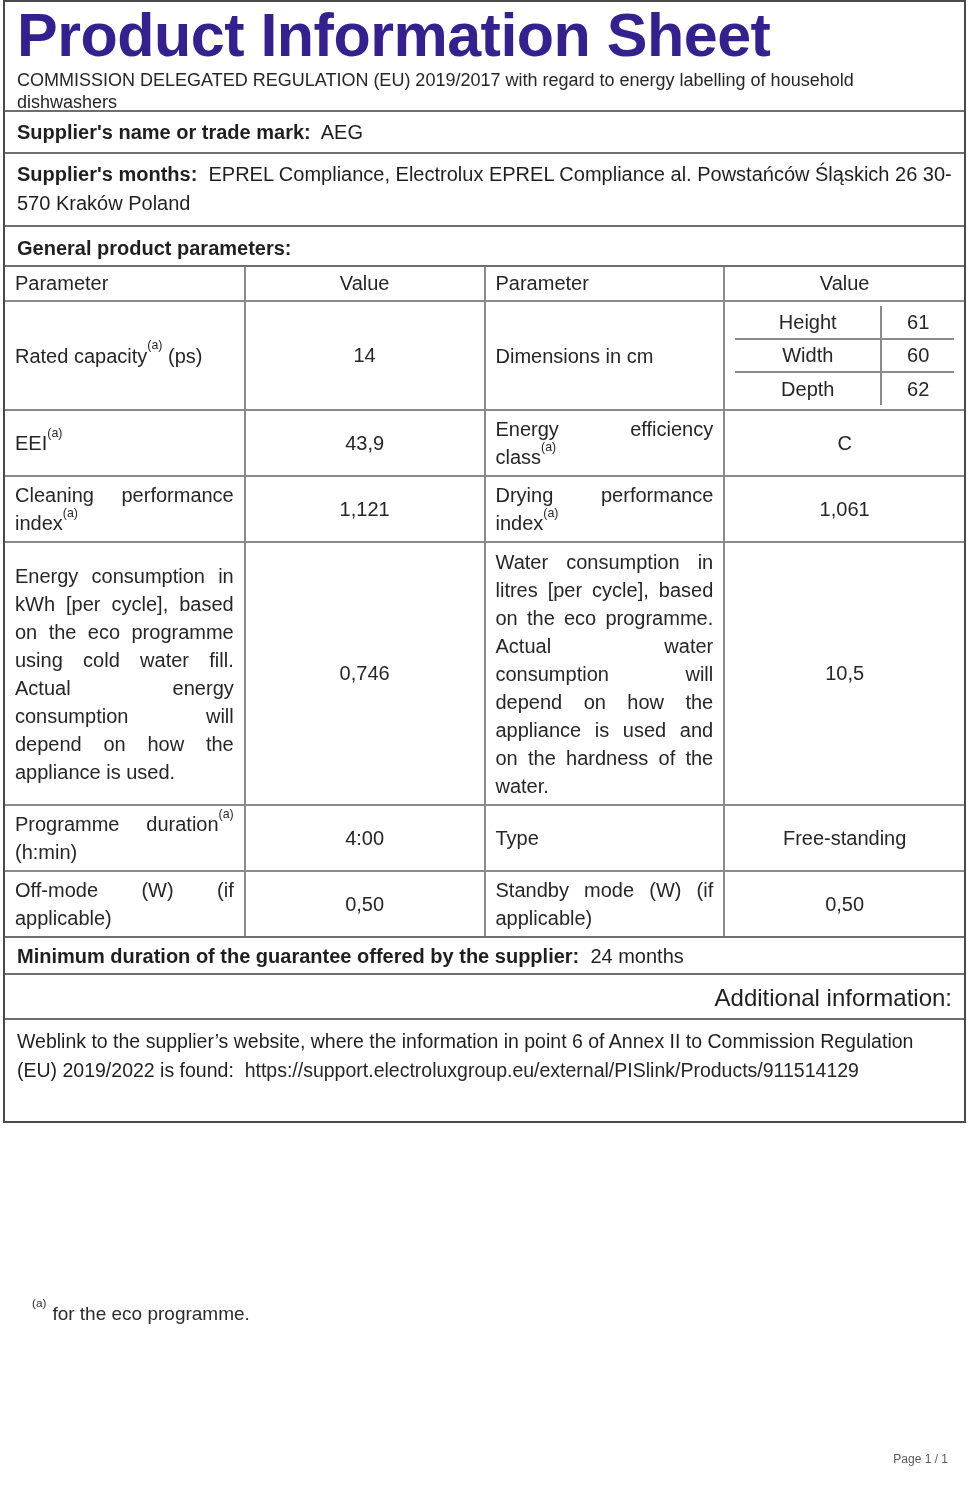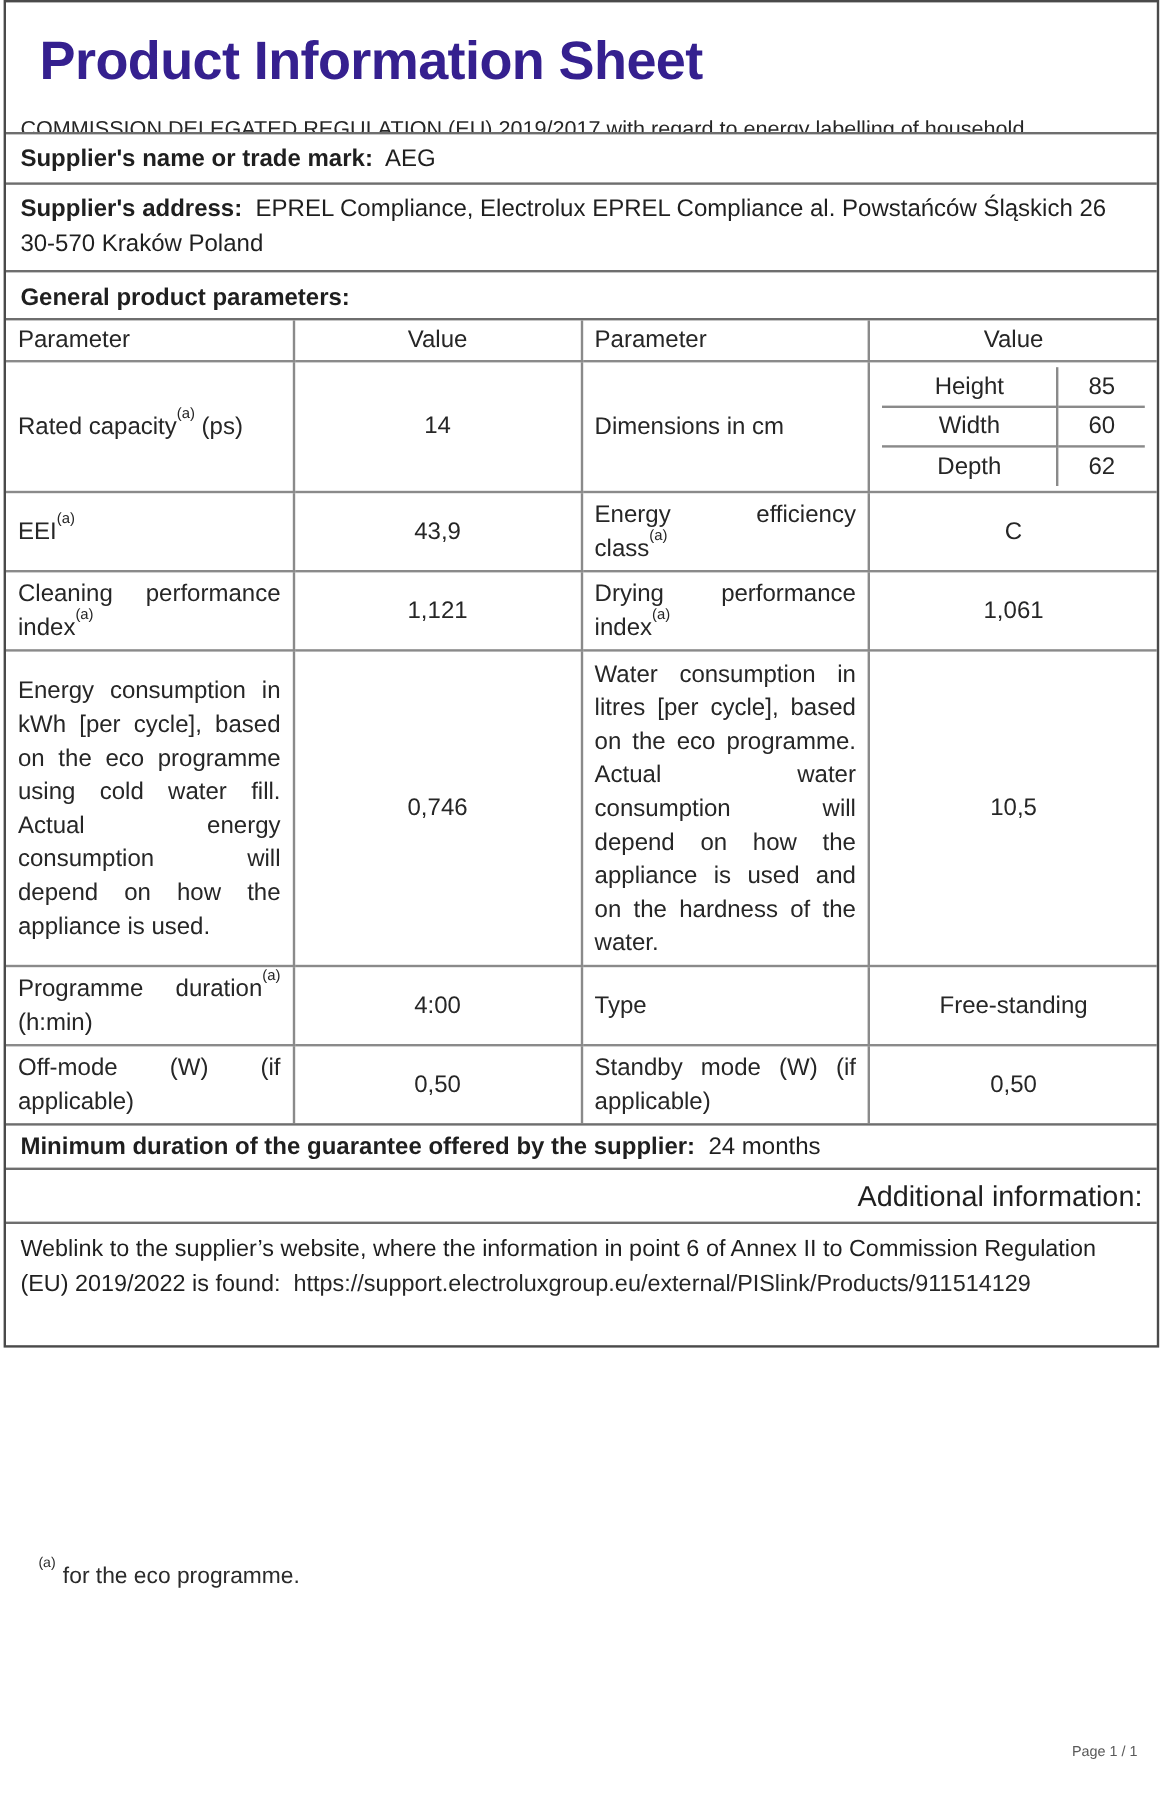--- a/index.html
+++ b/index.html
@@ -20,22 +20,22 @@
     left: 3px; top: 0;
     width: 963px;
     border: 2px solid #4a4a4a;
     background: #fff;
   }
   .sec { border-top: 2px solid #6e6e6e; overflow: hidden; }
   .sec:first-child { border-top: none; }
 
   .sec-title   { height: 108px; padding: 4px 12px 0 12px; }
   .doc-title {
-    margin: 16px;
-    font-size: 45px;
+    margin: 0;
+    font-size: 61px;
     line-height: 58px;
     font-weight: bold;
     color: #35208f;
     letter-spacing: -0.5px;
   }
   .regulation {
     margin-top: 5px;
     font-size: 18px;
     line-height: 22px;
     color: #262626;
@@ -132,21 +132,21 @@
     <h1 class="doc-title">Product Information Sheet</h1>
     <div class="regulation">COMMISSION DELEGATED REGULATION (EU) 2019/2017 with regard to energy labelling of household dishwashers</div>
   </div>
 
   <div class="sec sec-supplier-name kv">
     <b>Supplier's name or trade mark:</b>&nbsp;
     <span>AEG</span>
   </div>
 
   <div class="sec sec-supplier-address kv">
-    <b>Supplier's address:</b>&nbsp;
+    <b>Supplier's months:</b>&nbsp;
     <span>EPREL Compliance, Electrolux EPREL Compliance al. Powstańców Śląskich 26 30-570 Kraków Poland</span>
   </div>
 
 
   <div class="sec sec-general">General product parameters:</div>
 
   <div class="table-wrap">
     <table class="params">
       <tbody>
           <tr class="hdr">
@@ -158,21 +158,21 @@
 
       <tr class="r1">
         <td class="p"><span>Rated capacity</span><sup class="fn">(a)</sup><span> (ps)</span></td>
         <td class="v">14</td>
         <td class="p"><span>Dimensions in cm</span></td>
         <td class="dims-cell">
           <table class="dims">
             <tbody>
                   <tr>
               <td>Height</td>
-              <td>85</td>
+              <td>61</td>
             </tr>
             <tr>
               <td>Width</td>
               <td>60</td>
             </tr>
             <tr>
               <td>Depth</td>
               <td>62</td>
             </tr>
           </tbody>

